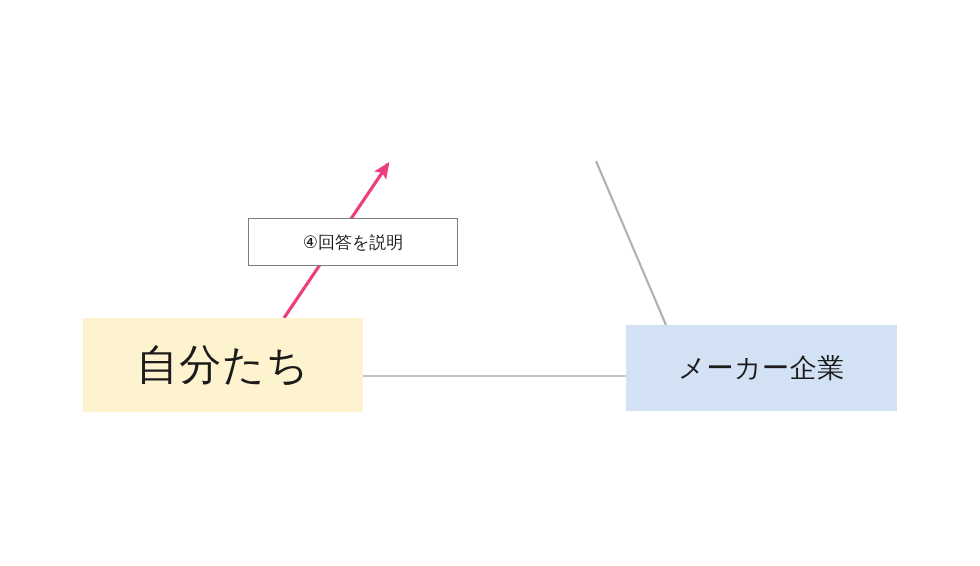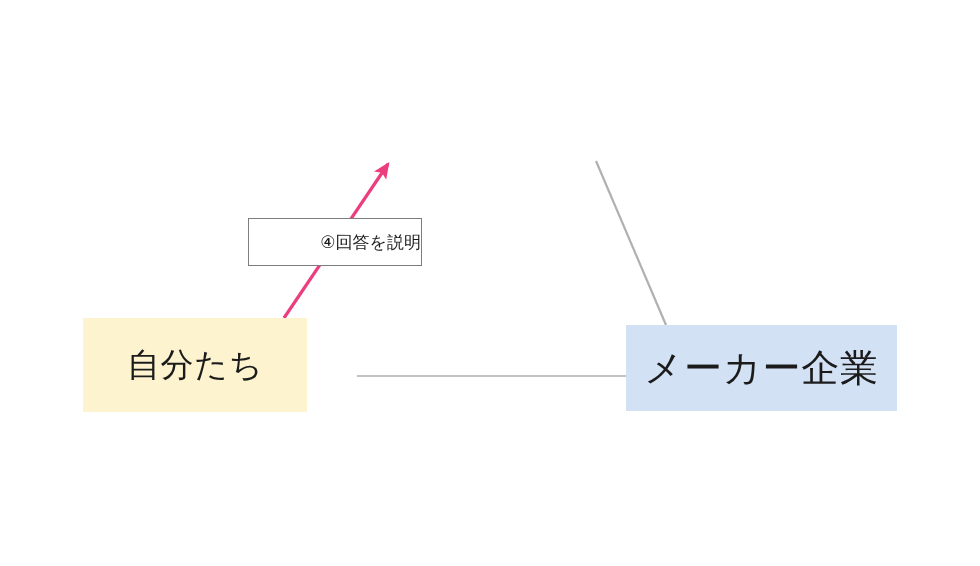--- a/index.html
+++ b/index.html
@@ -42,46 +42,46 @@
     left: 356px;
     top: 66px;
     width: 271px;
     height: 95px;
     background: #fce8e9;
     font-size: 33px;
   }
   #node-us {
     left: 83px;
     top: 318px;
-    width: 224px;
+    width: 280px;
     height: 94px;
     background: #fdf3ce;
-    font-size: 33px;
+    font-size: 42px;
     justify-content: center;
   }
   #node-maker {
     left: 626px;
     top: 325px;
     width: 271px;
     height: 86px;
     background: #d3e1f5;
-    font-size: 38px;
+    font-size: 27px;
   }
   #edge-label-explain {
     position: absolute;
     left: 248px;
     top: 218px;
-    width: 174px;
+    width: 210px;
     height: 48px;
     box-sizing: border-box;
     background: #ffffff;
     border: 1.6px solid #7d7d7d;
     display: flex;
     align-items: center;
-    justify-content: flex-end;
+    justify-content: center;
     font-size: 17px;
     color: #1b1b1b;
     white-space: nowrap;
     z-index: 5;
   }
 </style>
 </head>
 <body>
 
 <div id="canvas">

